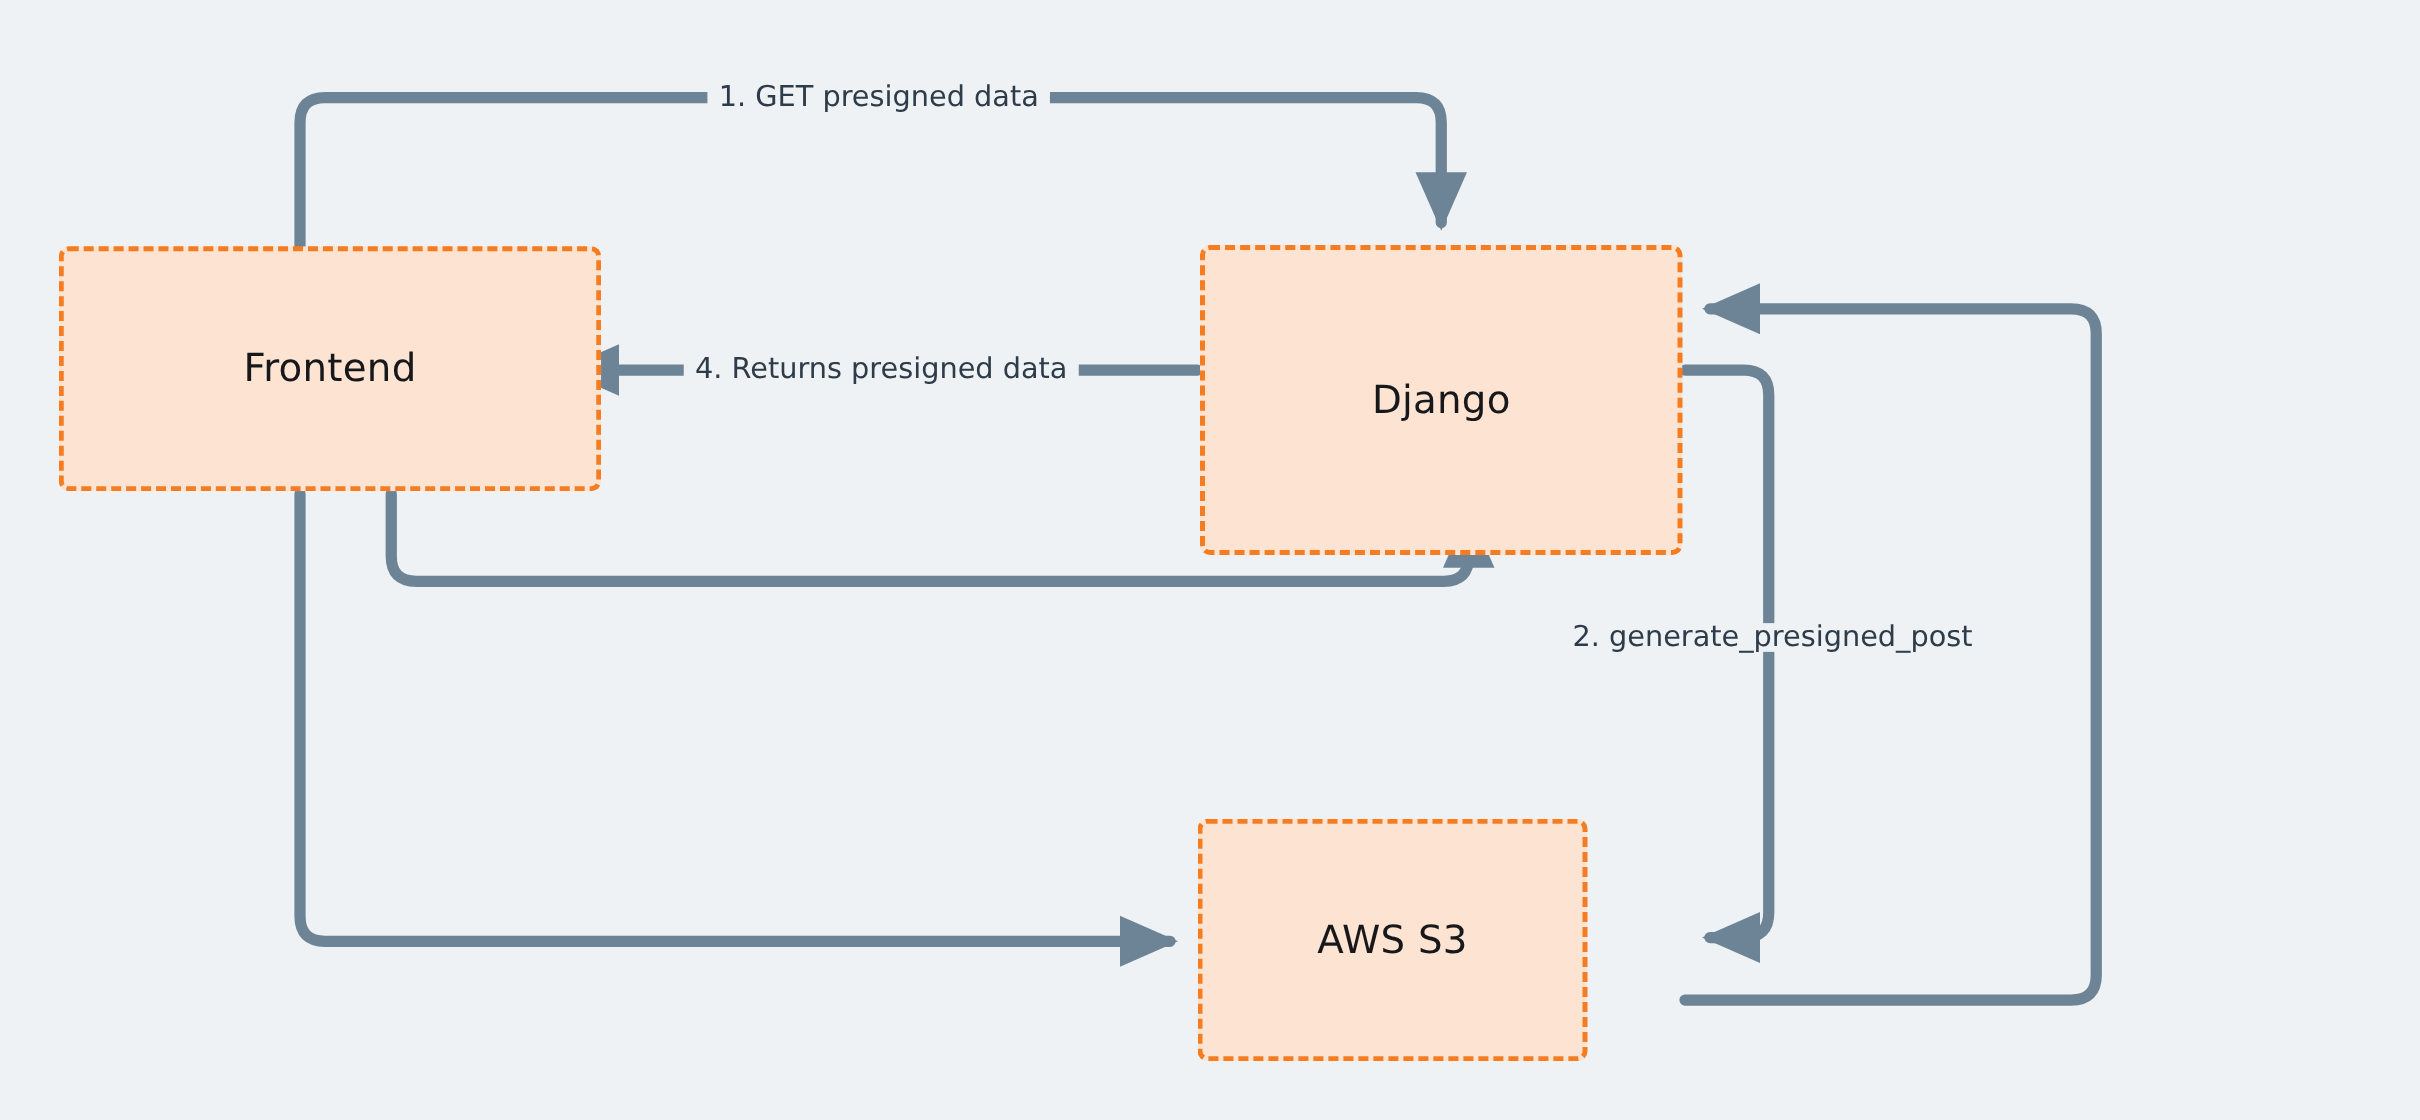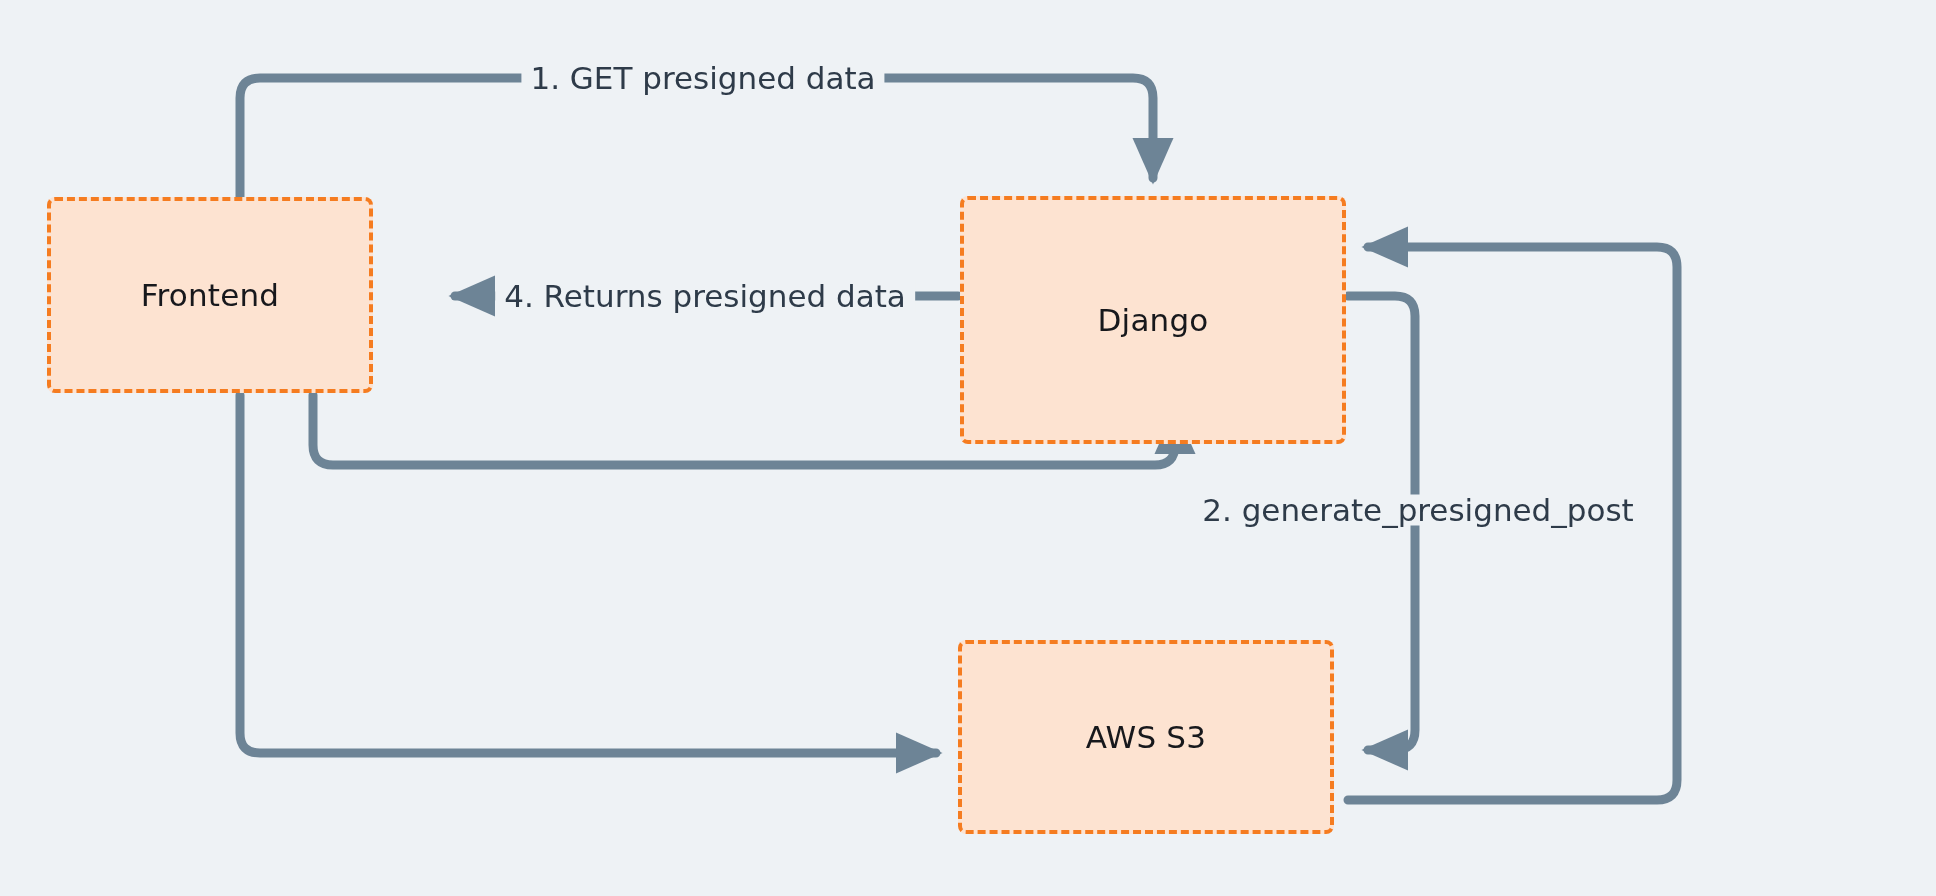--- a/index.html
+++ b/index.html
@@ -38,29 +38,29 @@
     font-size: 31px;
     color: #17181c;
     font-family: "DejaVu Sans", sans-serif;
     letter-spacing: 0.2px;
   }
   .edge-label {
     position: absolute;
     transform: translate(-50%, -50%);
     background: #eef2f5;
     color: #2e3b49;
-    font-size: 31px;
+    font-size: 23px;
     font-family: "DejaVu Sans", sans-serif;
     white-space: pre;
     padding: 0 9px;
     line-height: 1;
   }
-  #frontend-node { left: 47px; top: 197px; width: 326px; height: 196px; }
+  #frontend-node { left: 47px; top: 197px; width: 434px; height: 196px; }
   #django-node   { left: 960px; top: 196px; width: 386px; height: 248px; }
-  #s3-node       { left: 958px; top: 640px; width: 376px; height: 194px; }
+  #s3-node       { left: 958px; top: 655px; width: 312px; height: 194px; }
 </style>
 </head>
 <body>
 
 <div id="canvas">
 
   <svg class="wires" viewBox="0 0 1936 896" xmlns="http://www.w3.org/2000/svg">
     <defs>
       <marker id="ah" viewBox="0 0 10 10" refX="8.6" refY="5" markerWidth="5.2" markerHeight="5.2" orient="auto-start-reverse">
         <path d="M 0 0.6 L 10 5 L 0 9.4 z" fill="#6d8496"></path>

